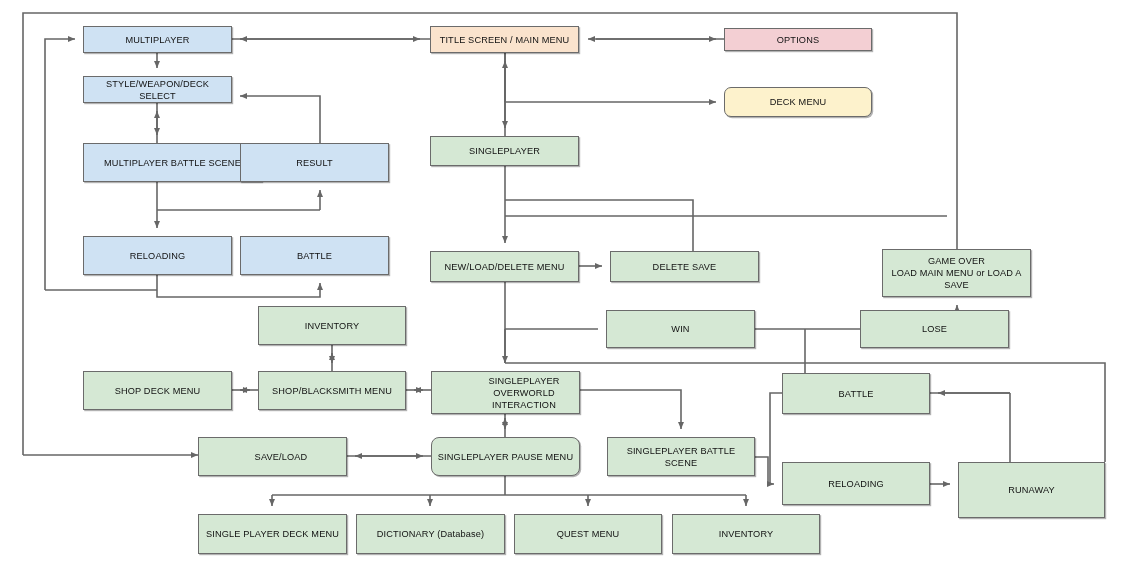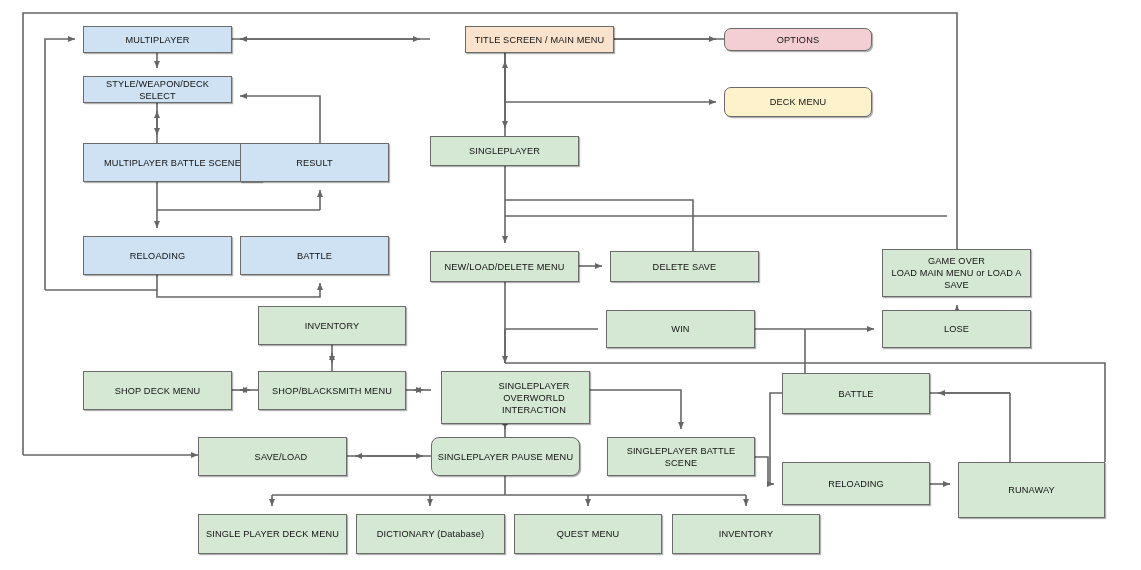--- a/index.html
+++ b/index.html
@@ -34,22 +34,22 @@
     color: #111111;
     font-size: 9.2px;
     letter-spacing: 0.15px;
     line-height: 12px;
     padding: 1px 3px;
     box-shadow: 1.2px 1.2px 0 rgba(0,0,0,0.30);
   }
   .node span { display: block; }
   .fill-green  { background: #d5e8d4; }
   .fill-blue   { background: #cfe2f3; }
-  .fill-peach  { background: #fae3cd; margin-left: 35px; }
-  .fill-pink   { background: #f3cfd3; border-radius: 7px; }
+  .fill-peach  { background: #fae3cd; }
+  .fill-pink   { background: #f3cfd3; }
   .fill-cream  { background: #fdf2cc; border-radius: 7px; }
 </style>
 </head>
 <body>
 
 <div id="canvas">
 
   <svg id="edges" viewBox="0 0 1141 570" xmlns="http://www.w3.org/2000/svg">
     <defs>
       <marker id="ah" markerWidth="8" markerHeight="8" refX="7" refY="3" orient="auto" markerUnits="userSpaceOnUse">
@@ -175,33 +175,33 @@
     </div>
     <div class="node fill-green" style="left: 882px; top: 249px; width: 149px; height: 48px;">
       <span>
         <div>GAME OVER</div>
         <div>LOAD MAIN MENU or LOAD A SAVE</div>
       </span>
     </div>
     <div class="node fill-green" style="left: 606px; top: 310px; width: 149px; height: 38px;">
       <span>WIN</span>
     </div>
-    <div class="node fill-green" style="left: 882px; top: 310px; width: 149px; height: 38px; align-items: center;">
+    <div class="node fill-green" style="left: 860px; top: 310px; width: 149px; height: 38px; align-items: center;">
       <span>LOSE</span>
     </div>
     <div class="node fill-green" style="left: 258px; top: 306px; width: 148px; height: 39px;">
       <span>INVENTORY</span>
     </div>
     <div class="node fill-green" style="left: 83px; top: 371px; width: 149px; height: 39px;">
       <span>SHOP DECK MENU</span>
     </div>
     <div class="node fill-green" style="left: 258px; top: 371px; width: 148px; height: 39px;">
       <span>SHOP/BLACKSMITH MENU</span>
     </div>
-    <div class="node fill-green" style="left: 441px; top: 371px; width: 149px; height: 53px; padding-left: 40px;">
+    <div class="node fill-green" style="left: 431px; top: 371px; width: 149px; height: 43px; padding-left: 40px;">
       <span>SINGLEPLAYER OVERWORLD INTERACTION</span>
     </div>
     <div class="node fill-green" style="left: 782px; top: 373px; width: 148px; height: 41px;">
       <span>BATTLE</span>
     </div>
     <div class="node fill-green" style="left: 198px; top: 437px; width: 149px; height: 39px; padding-left: 20px;">
       <span>SAVE/LOAD</span>
     </div>
     <div class="node fill-green" style="left: 431px; top: 437px; width: 149px; height: 39px; border-radius: 8px;">
       <span>SINGLEPLAYER PAUSE MENU</span>

